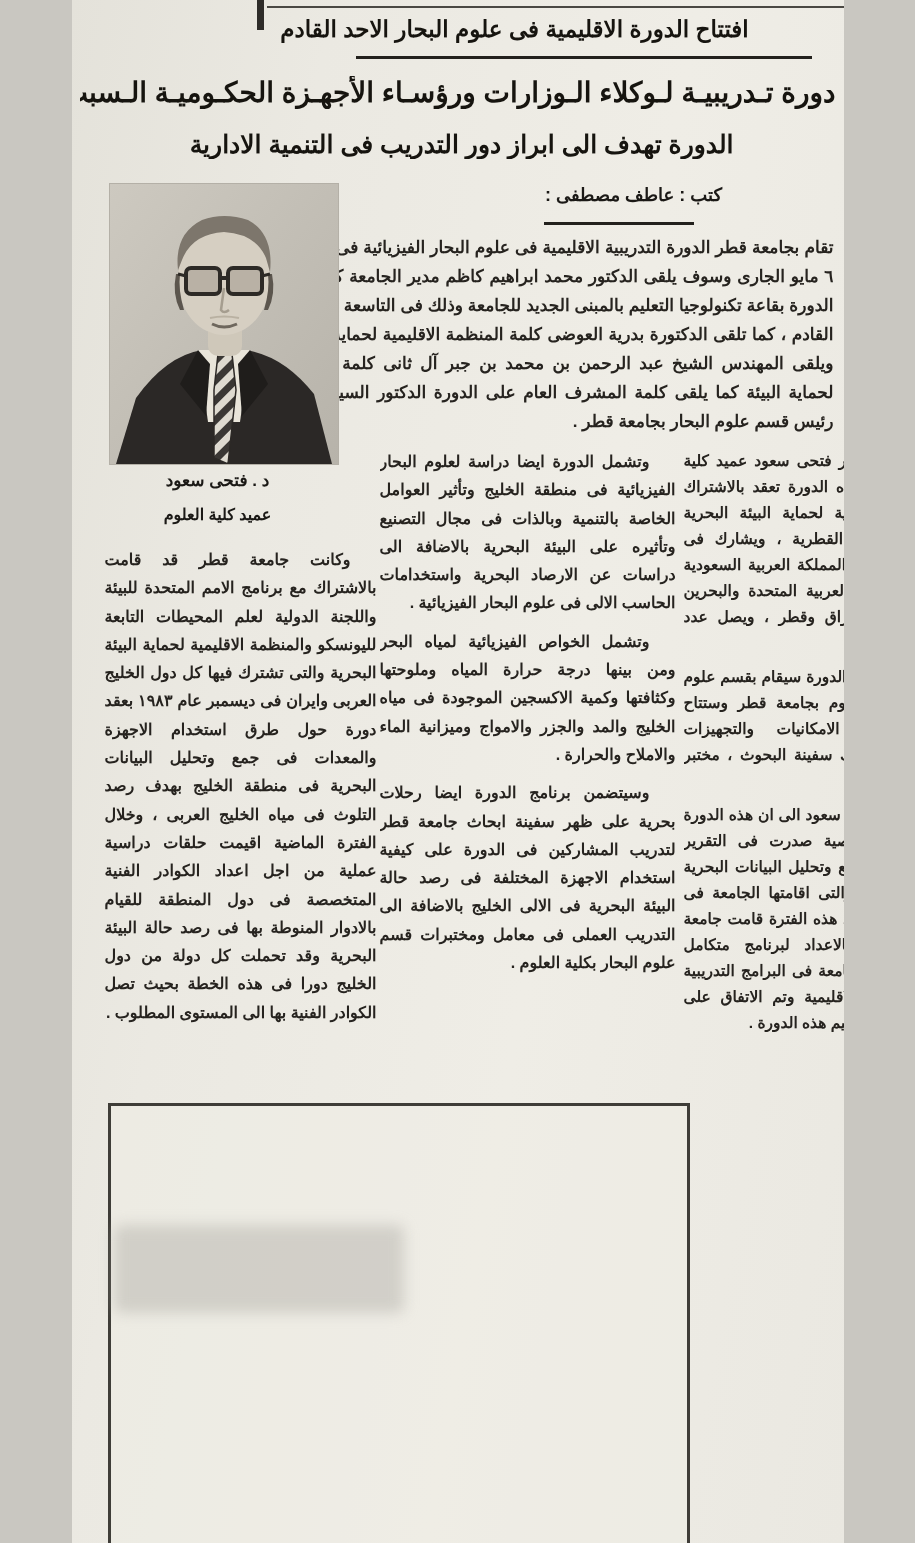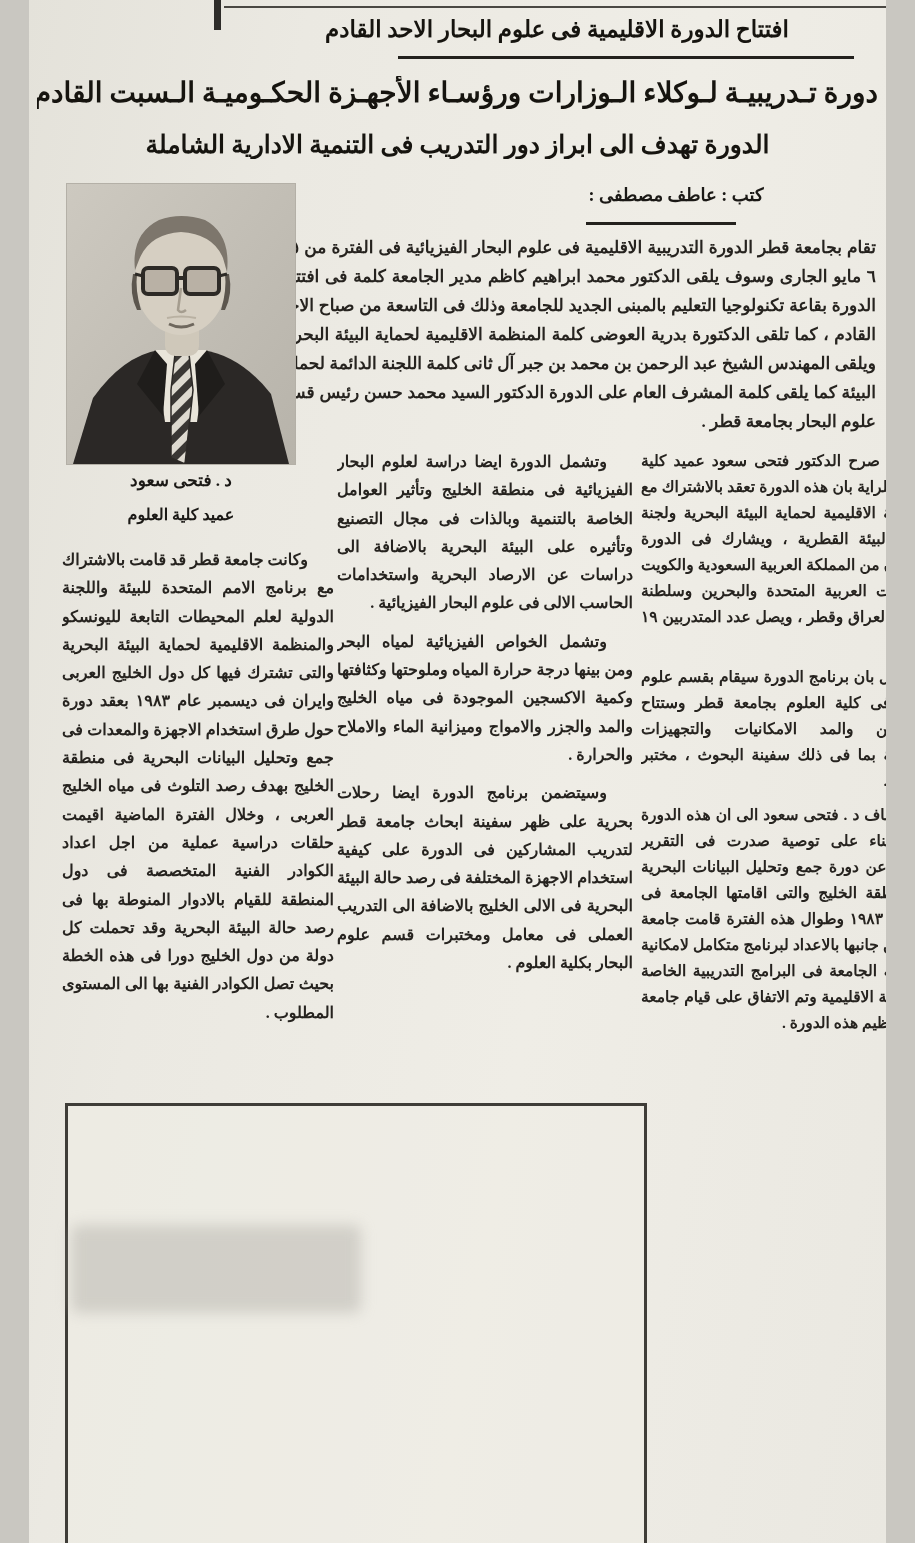--- a/index.html
+++ b/index.html
@@ -1,22 +1,22 @@
 <!DOCTYPE html>
 <html lang="ar" dir="rtl"><head>
 <meta charset="utf-8">
 <style>
   html,body{margin:0;padding:0;background:#c9c7c1;}
   .page{
     position:relative;
-    width:857px;height:1543px;
+    width:772px;height:1543px;
     margin:0 auto;
     background:linear-gradient(100deg,#e4e2da 0%,#ebe9e2 25%,#efede6 60%,#eae8e1 100%);
     overflow:hidden;
-    font-family:Liberation Serif, serif;
+    font-family:Liberation Sans, sans-serif;
     direction:rtl;
     color:#26231f;
   }
   .top-rule{position:absolute;top:6px;left:195px;width:720px;height:2px;background:#4a4843;}
   .top-corner-bar{position:absolute;top:0;left:185px;width:7px;height:30px;background:#2e2c29;}
   .kicker{
     position:absolute;top:16px;right:14px;width:630px;margin:0;
     font-size:23px;font-weight:bold;color:#16140f;text-align:center;letter-spacing:0;
   }
   .kicker-underline{position:absolute;top:56px;right:32px;width:456px;height:3px;background:#23211d;}
@@ -35,21 +35,21 @@
   .byline-underline{position:absolute;top:222px;right:150px;width:150px;height:3px;background:#23211d;}
   .lead{
     position:absolute;top:233px;right:10px;width:596px;height:208px;margin:0;
     font-size:17px;font-weight:700;line-height:29px;
     text-align:justify;text-justify:inter-word;overflow:hidden;
   }
   .photo{
     position:absolute;top:184px;left:38px;width:228px;height:280px;margin:0;
     background:#c7c3ba;box-shadow:0 0 0 1px #b4b0a7;
   }
-  .caption{position:absolute;top:470px;left:38px;width:228px;text-align:center;font-weight:bold;color:#1b1916;}
+  .caption{position:absolute;top:470px;left:32px;width:228px;text-align:center;font-weight:bold;color:#1b1916;}
   .caption .cap-name{font-size:17px;}
   .caption .cap-title{font-size:16px;margin-top:14px;}
   .col{position:absolute;text-align:justify;text-justify:inter-word;font-weight:700;overflow:hidden;}
   .col p{margin:0 0 10px 0;text-indent:26px;}
   .col-left{left:33px;top:546px;width:272px;height:542px;font-size:16px;line-height:28.3px;}
   .col-middle{left:308px;top:448px;width:296px;height:650px;font-size:16px;line-height:28.3px;}
   .col-right{left:612px;top:448px;width:295px;height:1082px;font-size:15.5px;line-height:26px;}
   .col-right p{margin-bottom:8px;}
   .empty-box{
     position:absolute;top:1103px;left:36px;width:576px;height:460px;

